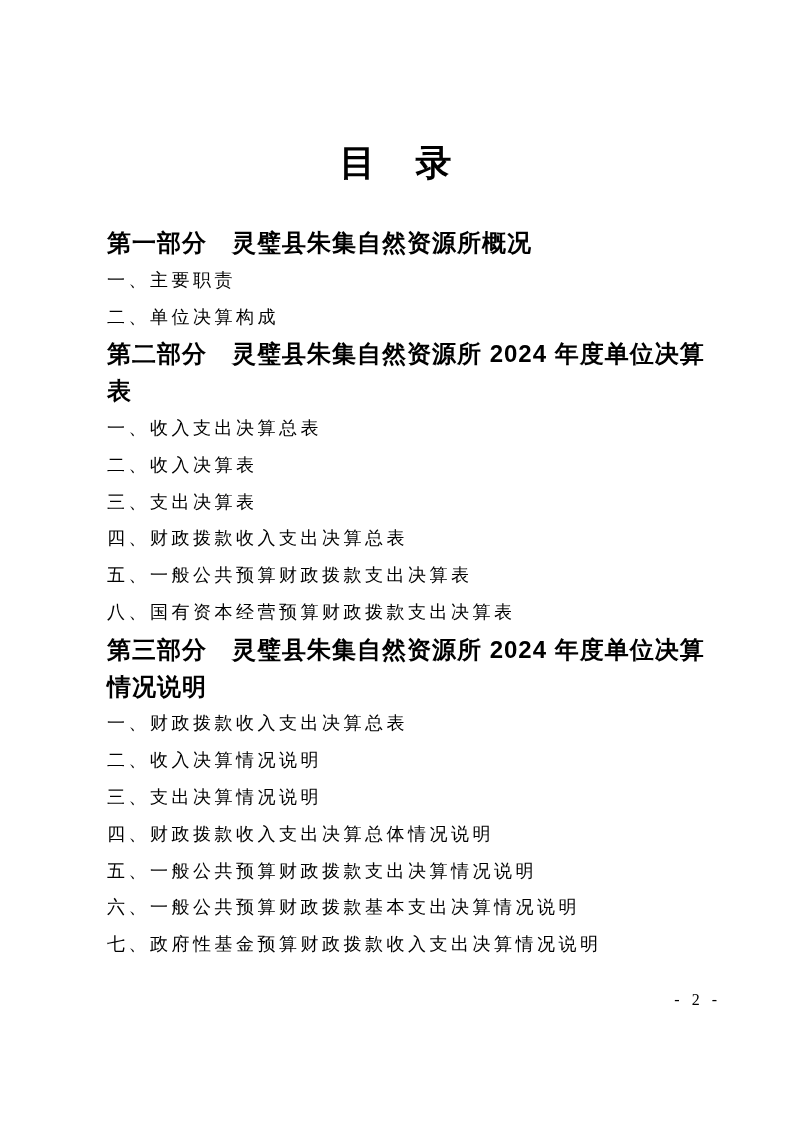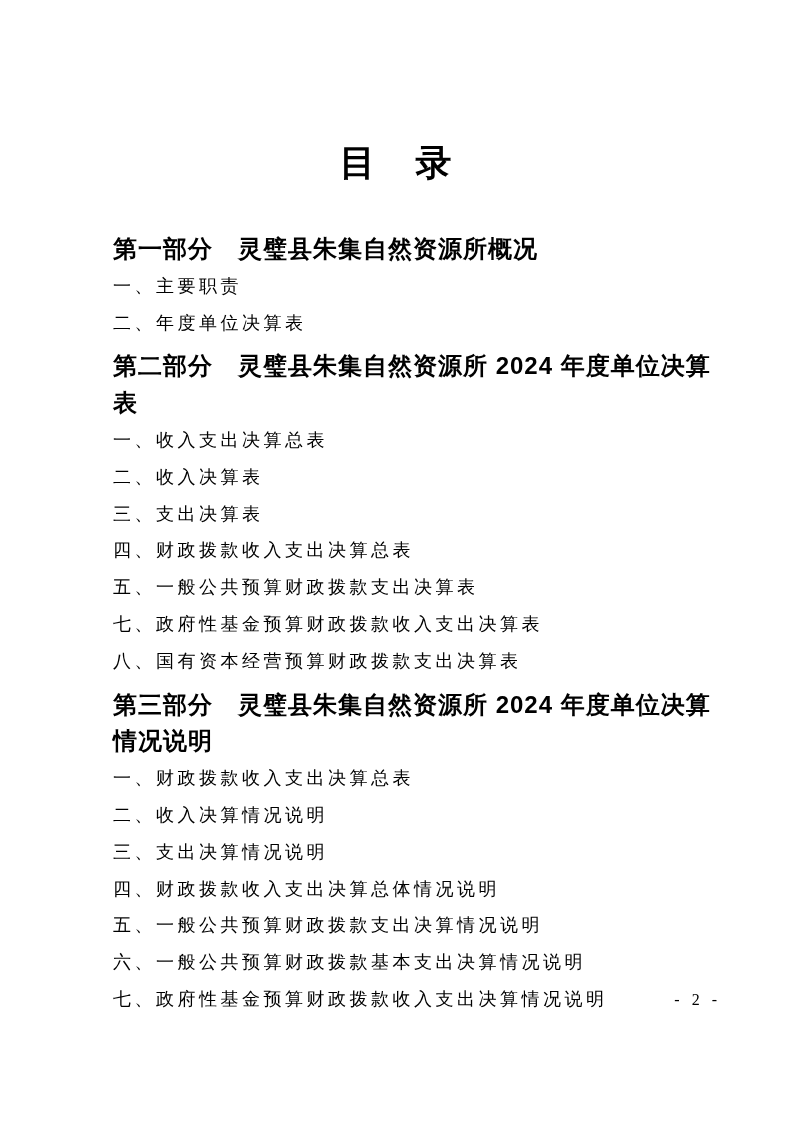--- a/index.html
+++ b/index.html
@@ -25,21 +25,21 @@
     font-weight: 700;
     font-size: 36px;
     letter-spacing: 2px;
   }
   .toc {
     position: absolute;
     left: 106px;
     top: 224px;
     width: 615px;
   }
-  .toc-section { margin: 7px; padding: 0; }
+  .toc-section { margin: 1px; padding: 0; }
   .section-heading {
     margin: 0;
     padding: 0;
     font-family: "Liberation Sans", sans-serif;
     font-weight: 700;
     font-size: 24px;
     line-height: 36.8px;
     letter-spacing: 1px;
   }
   .toc-item {
@@ -65,39 +65,38 @@
 <div class="page">
 
   <div class="doc-title">目　录</div>
 
   <main class="toc">
   <section class="toc-section">
     <h2 class="section-heading">第一部分　灵璧县朱集自然资源所概况</h2>
     <div class="section-items">
   <div class="toc-item">一、主要职责</div>
 
-  <div class="toc-item">二、年度单位决算表</div>
+  <div class="toc-item">二、单位决算构成</div>
 </div>
   </section>
 
   <section class="toc-section">
     <h2 class="section-heading">第二部分　灵璧县朱集自然资源所 2024 年度单位决算表</h2>
     <div class="section-items">
   <div class="toc-item">一、收入支出决算总表</div>
 
   <div class="toc-item">二、收入决算表</div>
 
   <div class="toc-item">三、支出决算表</div>
 
   <div class="toc-item">四、财政拨款收入支出决算总表</div>
 
   <div class="toc-item">五、一般公共预算财政拨款支出决算表</div>
 
 
-  <div class="toc-item">七、政府性基金预算财政拨款收入支出决算表</div>
 
   <div class="toc-item">八、国有资本经营预算财政拨款支出决算表</div>
 </div>
   </section>
 
   <section class="toc-section">
     <h2 class="section-heading">第三部分　灵璧县朱集自然资源所 2024 年度单位决算情况说明</h2>
     <div class="section-items">
   <div class="toc-item">一、财政拨款收入支出决算总表</div>
 

